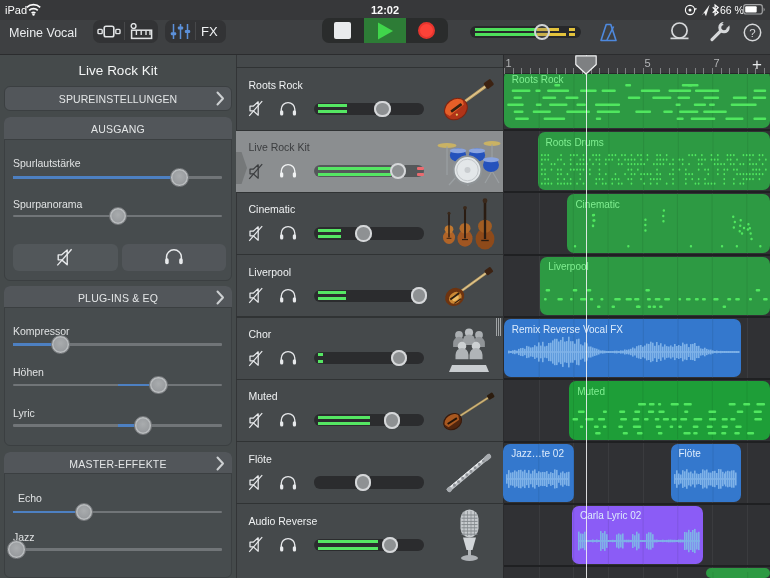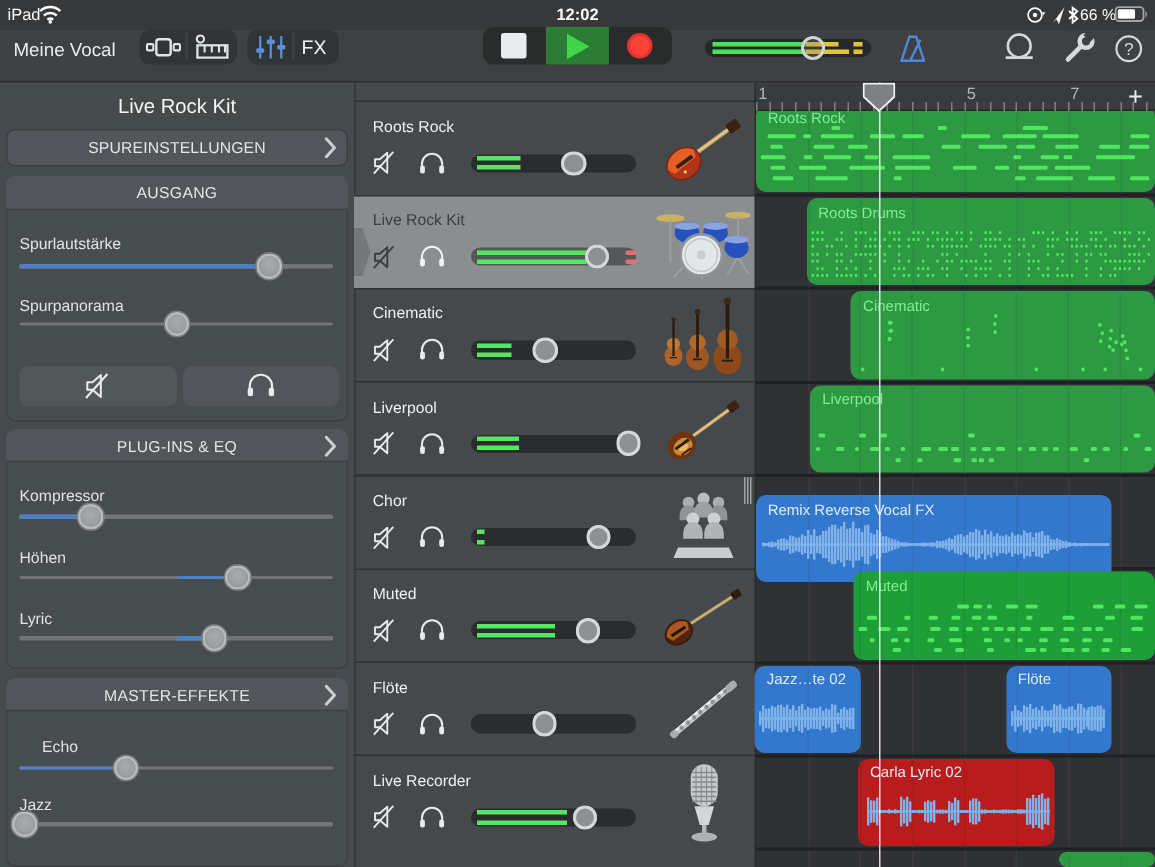--- a/index.html
+++ b/index.html
@@ -118,21 +118,21 @@
 <div class="abs" style="left:13px;top:343.3px;width:47.5px;height:2.4px;background:#4d80c2;"></div>
 <div class="abs" style="left:51.2px;top:335.2px;width:18.6px;height:18.6px;border-radius:50%;background:radial-gradient(circle at 50% 42%, #a9acae 0%, #9a9da0 55%, #8b8e91 100%);border:1px solid #787b7e;box-shadow:inset 0 0 0 1.5px #b9bcbe;"></div>
 <div class="abs" style="left:13px;top:365.5px;font-size:10.5px;color:#e0e2e3;">Höhen</div>
 <div class="abs" style="left:13px;top:383.8px;width:209px;height:2.4px;background:#717578;border-radius:1px;"></div>
 <div class="abs" style="left:117.5px;top:383.8px;width:41px;height:2.4px;background:#4d80c2;"></div>
 <div class="abs" style="left:149.2px;top:375.7px;width:18.6px;height:18.6px;border-radius:50%;background:radial-gradient(circle at 50% 42%, #a9acae 0%, #9a9da0 55%, #8b8e91 100%);border:1px solid #787b7e;box-shadow:inset 0 0 0 1.5px #b9bcbe;"></div>
 <div class="abs" style="left:13px;top:407px;font-size:10.5px;color:#e0e2e3;">Lyric</div>
 <div class="abs" style="left:13px;top:424.3px;width:209px;height:2.4px;background:#717578;border-radius:1px;"></div>
 <div class="abs" style="left:117.5px;top:424.3px;width:25.5px;height:2.4px;background:#4d80c2;"></div>
 <div class="abs" style="left:133.7px;top:416.2px;width:18.6px;height:18.6px;border-radius:50%;background:radial-gradient(circle at 50% 42%, #a9acae 0%, #9a9da0 55%, #8b8e91 100%);border:1px solid #787b7e;box-shadow:inset 0 0 0 1.5px #b9bcbe;"></div>
-<div class="abs" style="left:28px;top:492px;font-size:10.5px;color:#e0e2e3;">Echo</div>
+<div class="abs" style="left:18px;top:492px;font-size:10.5px;color:#e0e2e3;">Echo</div>
 <div class="abs" style="left:13px;top:510.8px;width:209px;height:2.4px;background:#717578;border-radius:1px;"></div>
 <div class="abs" style="left:13px;top:510.8px;width:71px;height:2.4px;background:#4d80c2;"></div>
 <div class="abs" style="left:74.7px;top:502.7px;width:18.6px;height:18.6px;border-radius:50%;background:radial-gradient(circle at 50% 42%, #a9acae 0%, #9a9da0 55%, #8b8e91 100%);border:1px solid #787b7e;box-shadow:inset 0 0 0 1.5px #b9bcbe;"></div>
 <div class="abs" style="left:13px;top:531px;font-size:10.5px;color:#e0e2e3;">Jazz</div>
 <div class="abs" style="left:13px;top:548.3px;width:209px;height:2.4px;background:#717578;border-radius:1px;"></div>
 <div class="abs" style="left:13px;top:548.3px;width:3.5px;height:2.4px;background:#4d80c2;"></div>
 <div class="abs" style="left:7.2px;top:540.2px;width:18.6px;height:18.6px;border-radius:50%;background:radial-gradient(circle at 50% 42%, #a9acae 0%, #9a9da0 55%, #8b8e91 100%);border:1px solid #787b7e;box-shadow:inset 0 0 0 1.5px #b9bcbe;"></div>
 <div class="abs" style="left:13px;top:244px;width:104.5px;height:26.5px;background:#52575a;border-radius:6px;"></div>
 <div class="abs" style="left:121.5px;top:244px;width:104.5px;height:26.5px;background:#52565a;border-radius:6px;"></div>
 <svg class="abs" style="left:55.6px;top:248px;" width="18.7" height="18.7" viewBox="0 0 17 17">
@@ -249,21 +249,21 @@
     <path d="M1.2,15.8 L14.2,1.2" stroke="#e8eaec" stroke-width="1.25"></path>
   </svg>
 <svg class="abs" style="left:279px;top:473.6px;" width="18.1" height="18.1" viewBox="0 0 19 19">
     <path d="M2.4,13.5 L2.4,9.8 A7.1,7.1 0 0 1 16.6,9.8 L16.6,13.5" fill="none" stroke="#e8eaec" stroke-width="1.4"></path>
     <rect x="1.1" y="10.8" width="3.4" height="5.6" rx="1.6" fill="#e8eaec"></rect>
     <rect x="14.5" y="10.8" width="3.4" height="5.6" rx="1.6" fill="#e8eaec"></rect>
   </svg>
 <div class="abs" style="left:314px;top:476.4px;width:110px;height:12.4px;background:#2b2c2e;border-radius:6.2px;"></div>
 <div class="abs" style="left:354.7px;top:474.3px;width:16.6px;height:16.6px;border-radius:50%;background:#8e9193;box-shadow:inset 0 0 0 2px #d6d8da;"></div>
 <div class="abs" style="left:236px;top:503.3px;width:267.5px;height:1.2px;background:#303334;"></div>
-<div class="abs" style="left:248.5px;top:514.9px;font-size:10.5px;color:#eff1f2;">Live Recorder</div>
+<div class="abs" style="left:248.5px;top:514.9px;font-size:10.5px;color:#eff1f2;">Audio Reverse</div>
 <svg class="abs" style="left:247.5px;top:536.4px;" width="17" height="17" viewBox="0 0 17 17">
     <path d="M2,6.2 L5.2,6.2 L10.2,1.8 L10.2,15.2 L5.2,10.8 L2,10.8 Z" fill="none" stroke="#e8eaec" stroke-width="1.25" stroke-linejoin="round"></path>
     <path d="M1.2,15.8 L14.2,1.2" stroke="#e8eaec" stroke-width="1.25"></path>
   </svg>
 <svg class="abs" style="left:279px;top:535.9px;" width="18.1" height="18.1" viewBox="0 0 19 19">
     <path d="M2.4,13.5 L2.4,9.8 A7.1,7.1 0 0 1 16.6,9.8 L16.6,13.5" fill="none" stroke="#e8eaec" stroke-width="1.4"></path>
     <rect x="1.1" y="10.8" width="3.4" height="5.6" rx="1.6" fill="#e8eaec"></rect>
     <rect x="14.5" y="10.8" width="3.4" height="5.6" rx="1.6" fill="#e8eaec"></rect>
   </svg>
 <div class="abs" style="left:314px;top:538.7px;width:110px;height:12.4px;background:#2b2c2e;border-radius:6.2px;"></div>
@@ -802,21 +802,21 @@
       <rect x="112.5" y="48.5" width="3.5" height="2.6" rx="1" fill="#50e75f"></rect>
       <rect x="97.2" y="48.5" width="3.5" height="2.6" rx="1" fill="#50e75f"></rect>
       <rect x="57" y="48.5" width="3.5" height="2.6" rx="1" fill="#50e75f"></rect>
       <rect x="107.7" y="48.5" width="3.5" height="2.6" rx="1" fill="#50e75f"></rect>
       <rect x="32.8" y="32" width="4.5" height="2.6" rx="1" fill="#50e75f"></rect>
       <rect x="46.8" y="32" width="4.5" height="2.6" rx="1" fill="#50e75f"></rect>
       <rect x="5.6" y="32" width="4.5" height="2.6" rx="1" fill="#50e75f"></rect>
       <rect x="105.4" y="32" width="4.5" height="2.6" rx="1" fill="#50e75f"></rect>
       <rect x="215.7" y="32" width="4.5" height="2.6" rx="1" fill="#50e75f"></rect>
     </svg><div style="position:absolute;left:8px;top:4.5px;font-size:10px;color:#7fee90;font-family:'Liberation Sans',sans-serif;">Liverpool</div></div>
-<div class="abs" style="left:503.8px;top:330px;width:237.2px;height:58.3px;background:#3478cd;border-radius:7px;overflow:hidden;"><svg width="237.2" height="58.3" viewBox="0 0 237.2 58.3">
+<div class="abs" style="left:503.8px;top:319px;width:237.2px;height:58.3px;background:#3478cd;border-radius:7px;overflow:hidden;"><svg width="237.2" height="58.3" viewBox="0 0 237.2 58.3">
       <rect x="34.7" y="0" width="1" height="58.3" fill="rgba(0,20,0,0.09)"></rect>
       <rect x="69.4" y="0" width="1" height="58.3" fill="rgba(0,20,0,0.09)"></rect>
       <rect x="104.1" y="0" width="1" height="58.3" fill="rgba(0,20,0,0.09)"></rect>
       <rect x="138.8" y="0" width="1" height="58.3" fill="rgba(0,20,0,0.09)"></rect>
       <rect x="173.5" y="0" width="1" height="58.3" fill="rgba(0,20,0,0.09)"></rect>
       <rect x="208.2" y="0" width="1" height="58.3" fill="rgba(0,20,0,0.09)"></rect>
       <rect x="4" y="31.6" width="1.6" height="2.8" fill="#7fb2e8"></rect>
       <rect x="6" y="32" width="1.6" height="2" fill="#7fb2e8"></rect>
       <rect x="8" y="31.3" width="1.6" height="3.4" fill="#7fb2e8"></rect>
       <rect x="10" y="30.9" width="1.6" height="4.3" fill="#7fb2e8"></rect>
@@ -1064,21 +1064,21 @@
       <rect x="51" y="27.8" width="1.6" height="14.4" fill="#7fb2e8"></rect>
       <rect x="53" y="29.4" width="1.6" height="11.1" fill="#7fb2e8"></rect>
       <rect x="54" y="27.5" width="1.6" height="15" fill="#7fb2e8"></rect>
       <rect x="56" y="26.7" width="1.6" height="16.6" fill="#7fb2e8"></rect>
       <rect x="58" y="27.3" width="1.6" height="15.5" fill="#7fb2e8"></rect>
       <rect x="60" y="26.4" width="1.6" height="17.3" fill="#7fb2e8"></rect>
       <rect x="62" y="26.3" width="1.6" height="17.4" fill="#7fb2e8"></rect>
       <rect x="64" y="28.5" width="1.6" height="12.9" fill="#7fb2e8"></rect>
       <rect x="3" y="34.2" width="62" height="1.6" fill="#7fb2e8"></rect>
     </svg><div style="position:absolute;left:8px;top:4.5px;font-size:10px;color:#dcebfc;font-family:'Liberation Sans',sans-serif;">Flöte</div></div>
-<div class="abs" style="left:572px;top:505.9px;width:131px;height:58.3px;background:#b91c1c;border-radius:7px;overflow:hidden;"><svg width="131" height="58.3" viewBox="0 0 131 58.3">
+<div class="abs" style="left:572px;top:505.9px;width:131px;height:58.3px;background:#8b5cf6;border-radius:7px;overflow:hidden;"><svg width="131" height="58.3" viewBox="0 0 131 58.3">
       <rect x="1.2" y="0" width="1" height="58.3" fill="rgba(0,20,0,0.09)"></rect>
       <rect x="35.9" y="0" width="1" height="58.3" fill="rgba(0,20,0,0.09)"></rect>
       <rect x="70.6" y="0" width="1" height="58.3" fill="rgba(0,20,0,0.09)"></rect>
       <rect x="105.3" y="0" width="1" height="58.3" fill="rgba(0,20,0,0.09)"></rect>
       <rect x="6" y="25.6" width="1.6" height="18.8" fill="#7fb2e8"></rect>
       <rect x="8" y="27.5" width="1.6" height="15.1" fill="#7fb2e8"></rect>
       <rect x="10" y="27.7" width="1.6" height="14.5" fill="#7fb2e8"></rect>
       <rect x="12" y="25.7" width="1.6" height="18.5" fill="#7fb2e8"></rect>
       <rect x="14" y="33.9" width="1.6" height="2.3" fill="#7fb2e8"></rect>
       <rect x="16" y="34.2" width="1.6" height="1.6" fill="#7fb2e8"></rect>

